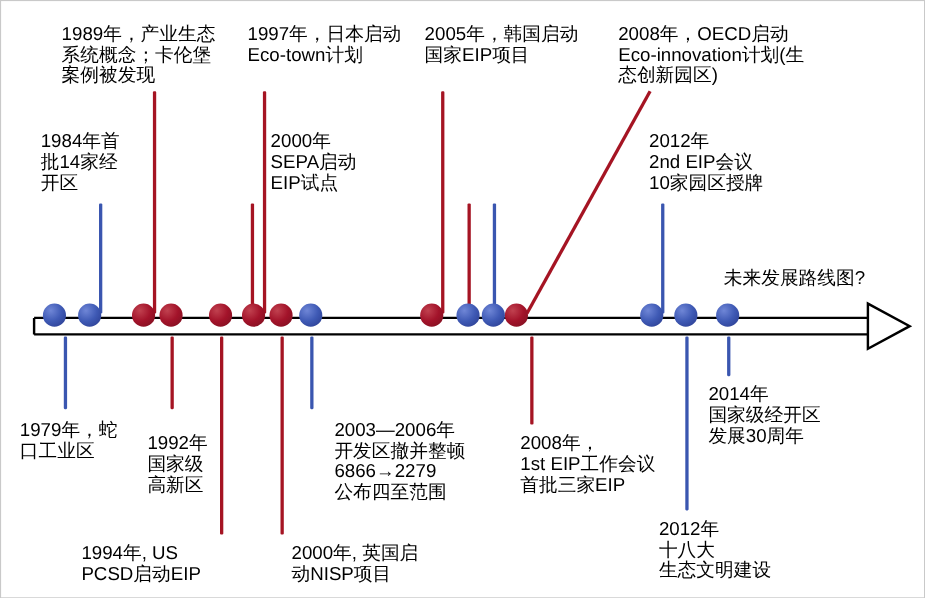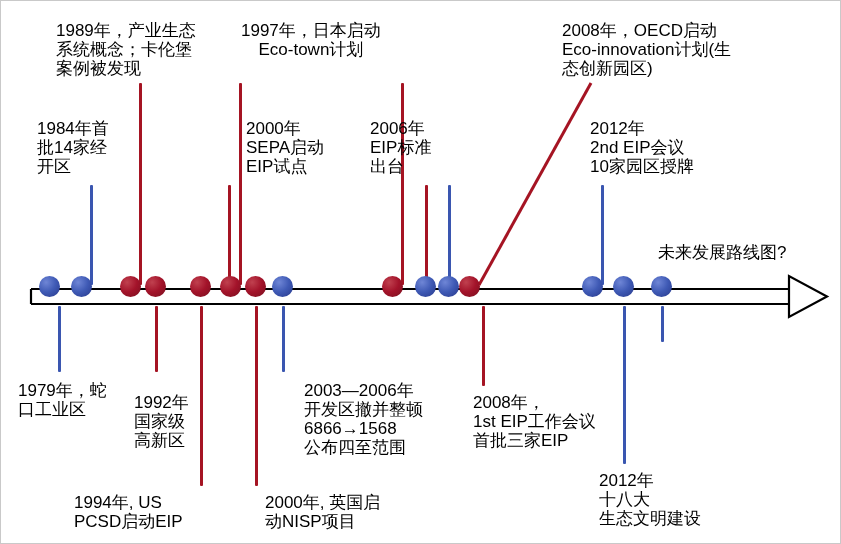--- a/index.html
+++ b/index.html
@@ -122,42 +122,44 @@
 批14家经
 开区</div>
   <div class="label" style="left:55px;  top:20px;">1989年，产业生态
 系统概念；卡伦堡
 案例被发现</div>
   <div class="label" style="left:133px; top:364px;margin-top:28px;">1992年
 国家级
 高新区</div>
   <div class="label" style="left:73px;  top:492px;">1994年, US
 PCSD启动EIP</div>
-  <div class="label" style="left:240px; top:20px;text-align:center;">1997年，日本启动
+  <div class="label" style="left:224px; top:20px;">1997年，日本启动
 Eco-town计划</div>
   <div class="label" style="left:245px; top:118px;">2000年
 SEPA启动
 EIP试点</div>
   <div class="label" style="left:264px; top:492px;">2000年, 英国启
 动NISP项目</div>
   <div class="label" style="left:303px; top:380px;">2003—2006年
 开发区撤并整顿
-6866→1568
+6866→2279
 公布四至范围</div>
-  <div class="label" style="left:369px; top:118px;">2006年
-EIP标准
-出台</div>
+  <div class="label" style="left:385px; top:20px;">2005年，韩国启动
+国家EIP项目</div>
   <div class="label" style="left:561px; top:20px;">2008年，OECD启动
 Eco-innovation计划(生
 态创新园区)</div>
   <div class="label" style="left:472px; top:392px;">2008年，
 1st EIP工作会议
 首批三家EIP</div>
   <div class="label" style="left:589px; top:118px;">2012年
 2nd EIP会议
 10家园区授牌</div>
   <div class="label" style="left:598px; top:470px;">2012年
 十八大
 生态文明建设</div>
+  <div class="label" style="left:643px; top:348px;">2014年
+国家级经开区
+发展30周年</div>
 
   <div class="future" style="left:657px; top:240px;">未来发展路线图?</div>
 
 </div>
 
 </body></html>

